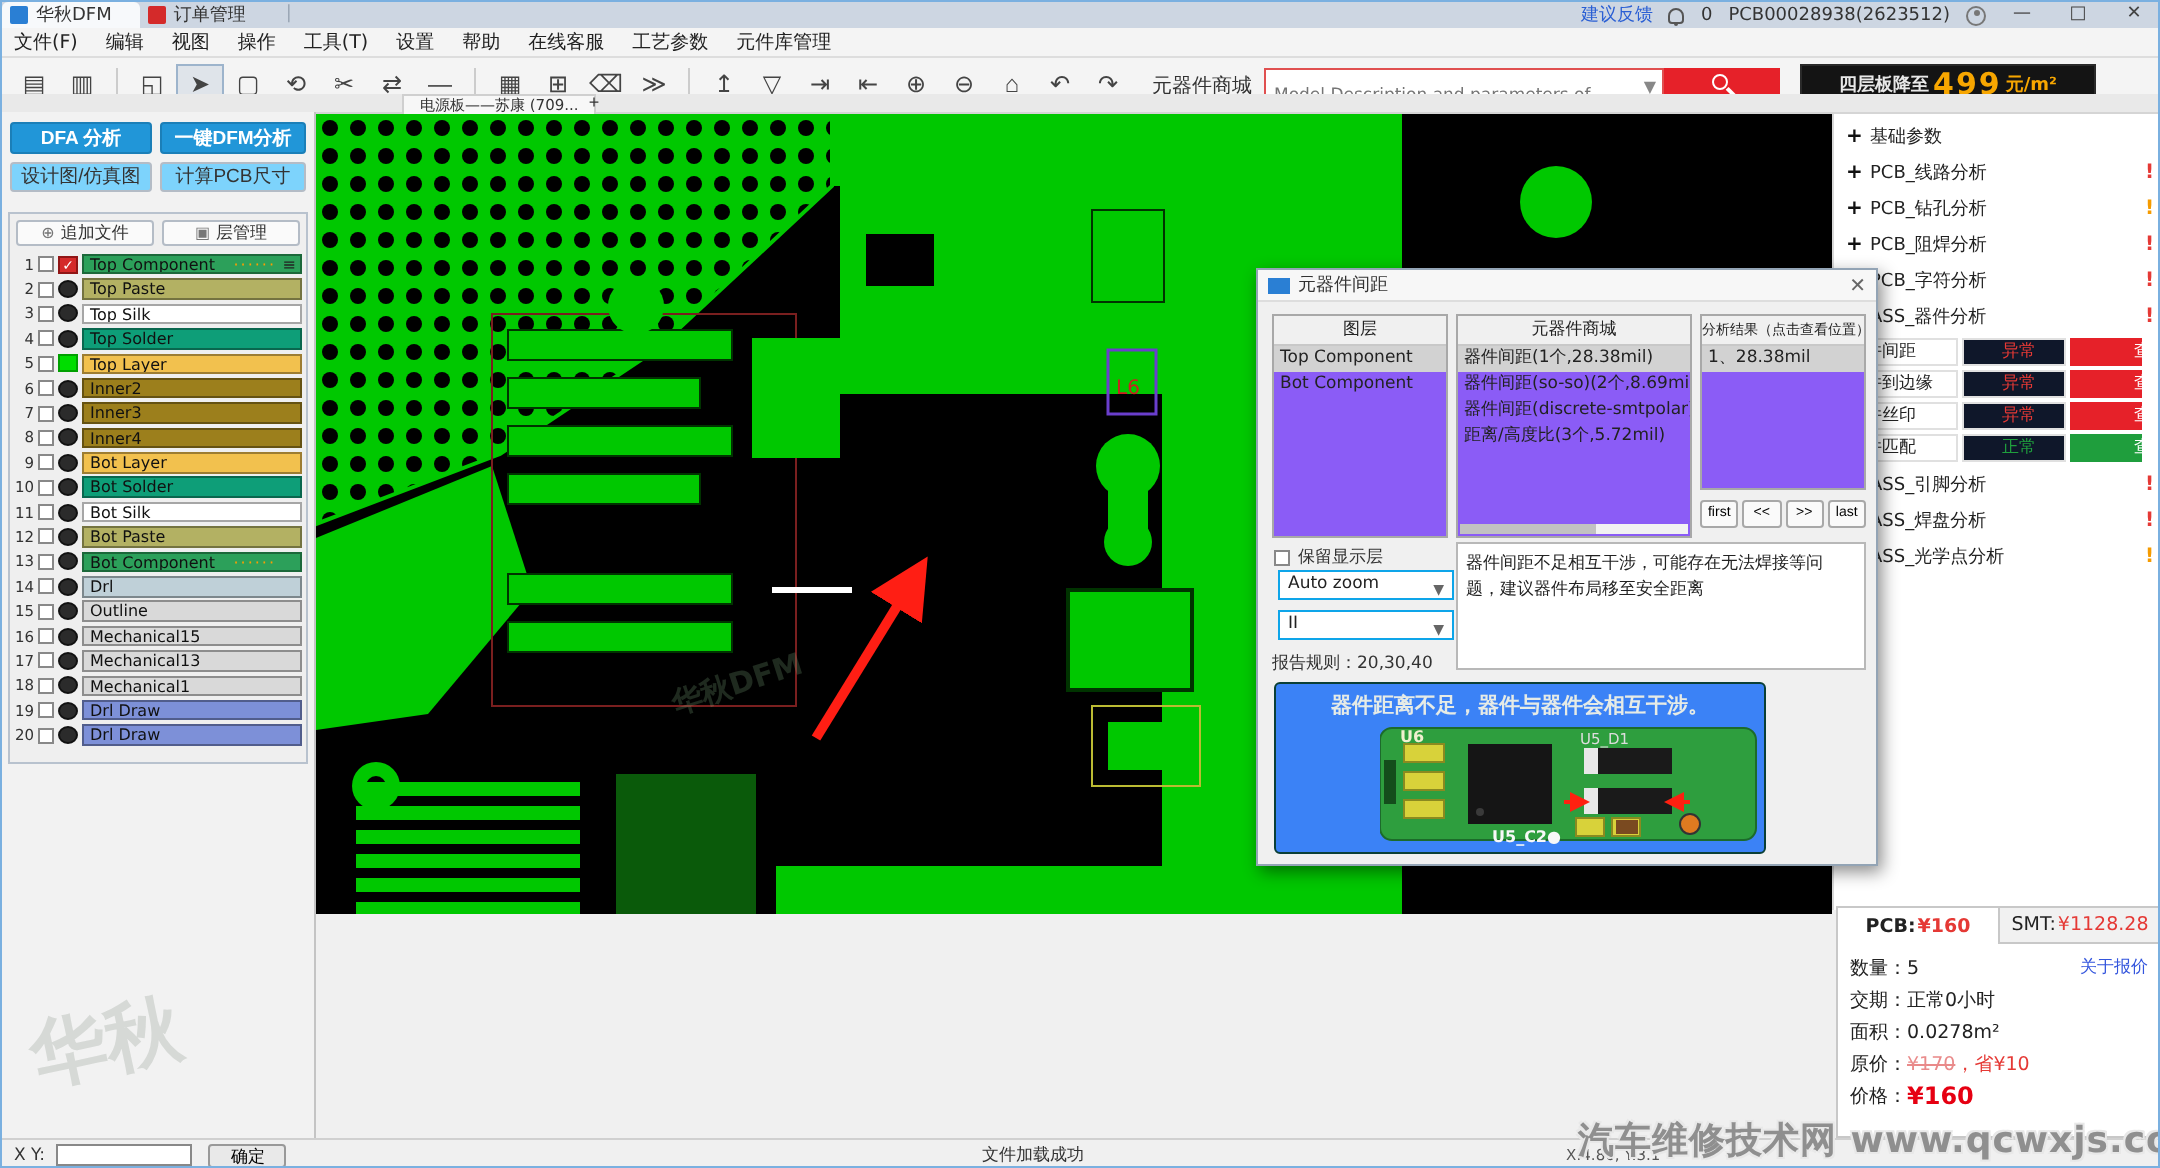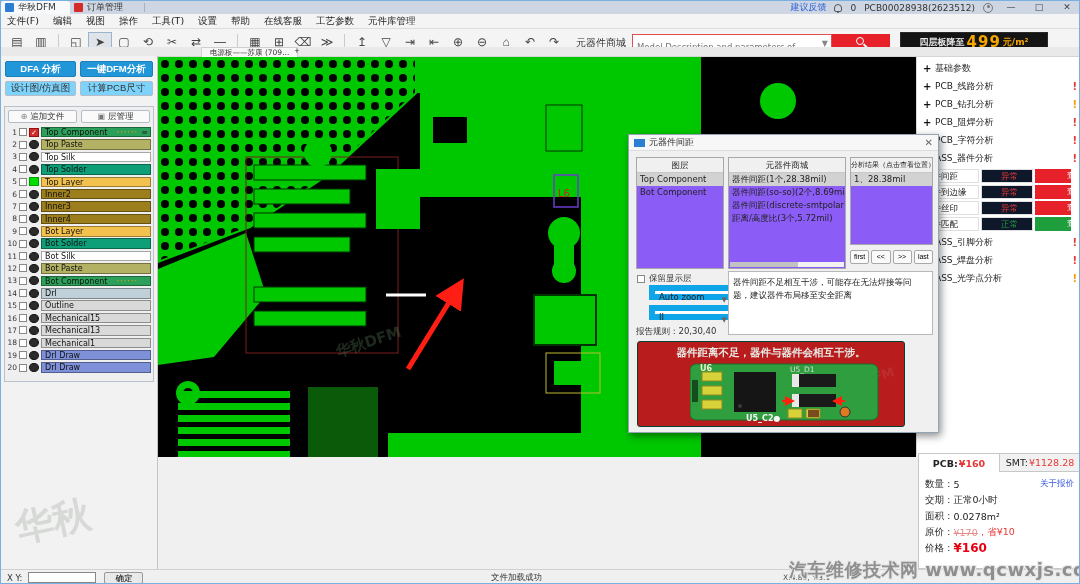--- a/index.html
+++ b/index.html
@@ -154,27 +154,27 @@
                   text-align:center; line-height:14px; white-space:nowrap; overflow:hidden; }
   .dlg-item { height:13px; font-size:8.5px; color:#222; line-height:13px; padding-left:3px; white-space:nowrap; overflow:hidden; cursor:pointer; }
   .dlg-item.sel { background:#d2d2d2; }
   .hscroll { position:absolute; left:1px; right:1px; bottom:1px; height:5px; background:#f2f2f2; }
   .hscroll span { display:block; width:60%; height:100%; background:#c2c2c2; }
   .dlg-pager { position:absolute; left:221px; top:115px; width:83px; display:flex; gap:2px; }
   .pg-btn { flex:1; height:14px; font-size:7px; background:#fafafa; border:1px solid #a8a8a8; border-radius:2px;
             cursor:pointer; padding:0; line-height:12px; }
   .dlg-check { position:absolute; left:8px; top:138px; display:flex; align-items:center; gap:4px; font-size:8.5px; color:#333; }
   .dlg-cb { width:8px; height:8px; border:1px solid #888; background:#fff; }
-  .dlg-select { position:absolute; left:20px; width:88px; height:15px; background:#fff; border:6px solid #0ea5e9;
+  .dlg-select { position:absolute; left:10px; width:88px; height:15px; background:#fff; border:1px solid #0ea5e9;
                 font-size:8.5px; color:#222; line-height:13px; padding-left:4px; cursor:pointer; }
   .dlg-select .caret { position:absolute; right:4px; top:3px; font-size:7px; color:#666; }
   .dlg-report { position:absolute; left:7px; top:191px; font-size:8.5px; color:#333; }
   .dlg-desc { position:absolute; left:99px; top:136px; width:205px; height:64px; background:#fff;
               border:1px solid #b8b8b8; padding:4px; font-size:8.5px; color:#222; line-height:1.55; }
-  .dlg-illus { position:absolute; left:8px; top:206px; width:268px; height:86px; background:#b91c1c;
+  .dlg-illus { position:absolute; left:8px; top:206px; width:246px; height:86px; background:#3b82f6;
                border-radius:3px; border:1px solid #0a3f36; overflow:hidden; }
   .illus-title { text-align:center; color:#e6ebe6; font-size:10.5px; font-weight:bold; margin-top:4px; }
   .illus-wm { position:absolute; right:8px; top:30px; color:rgba(255,255,255,0.08); font-size:13px;
               font-weight:bold; transform:rotate(-18deg); }
 </style>
 </head>
 <body>
 
 <div class="app">
 

